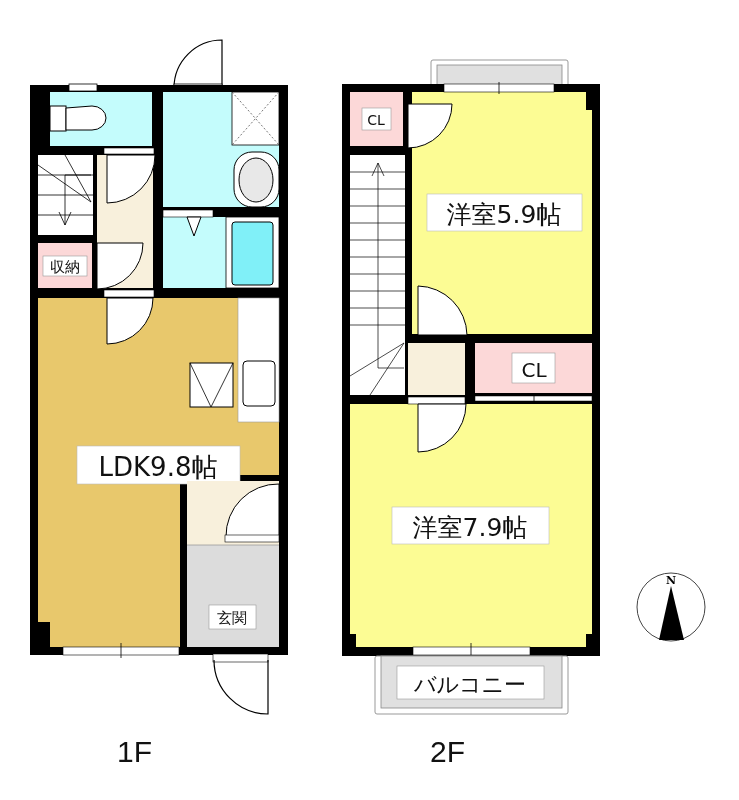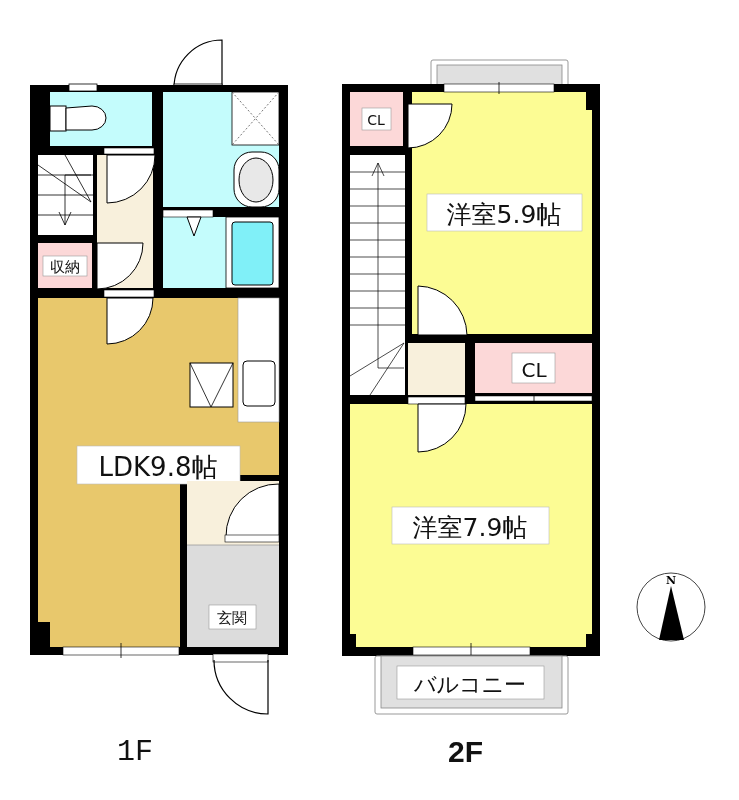--- a/index.html
+++ b/index.html
@@ -180,14 +180,14 @@
     </g>
   </g>
 
   <g>
     <circle cx="671" cy="607" r="34" fill="#fff" stroke="#444" stroke-width="1"></circle>
     <polygon points="671,586 659,640 684,640" fill="#000"></polygon>
     <text x="671" y="584" text-anchor="middle" font-size="11" font-weight="bold" font-family="'DejaVu Serif',serif">N</text>
   </g>
 </svg>
 
-<div class="floor-label" style="left:117px;top:735px;font-family:Liberation Mono, monospace;">1F</div>
-<div class="floor-label" style="left:448px;top:735px;font-weight:bold;">2F</div>
+<div class="floor-label" style="left:117px;top:735px;">1F</div>
+<div class="floor-label" style="left:430px;top:735px;">2F</div>
 
 </body></html>

